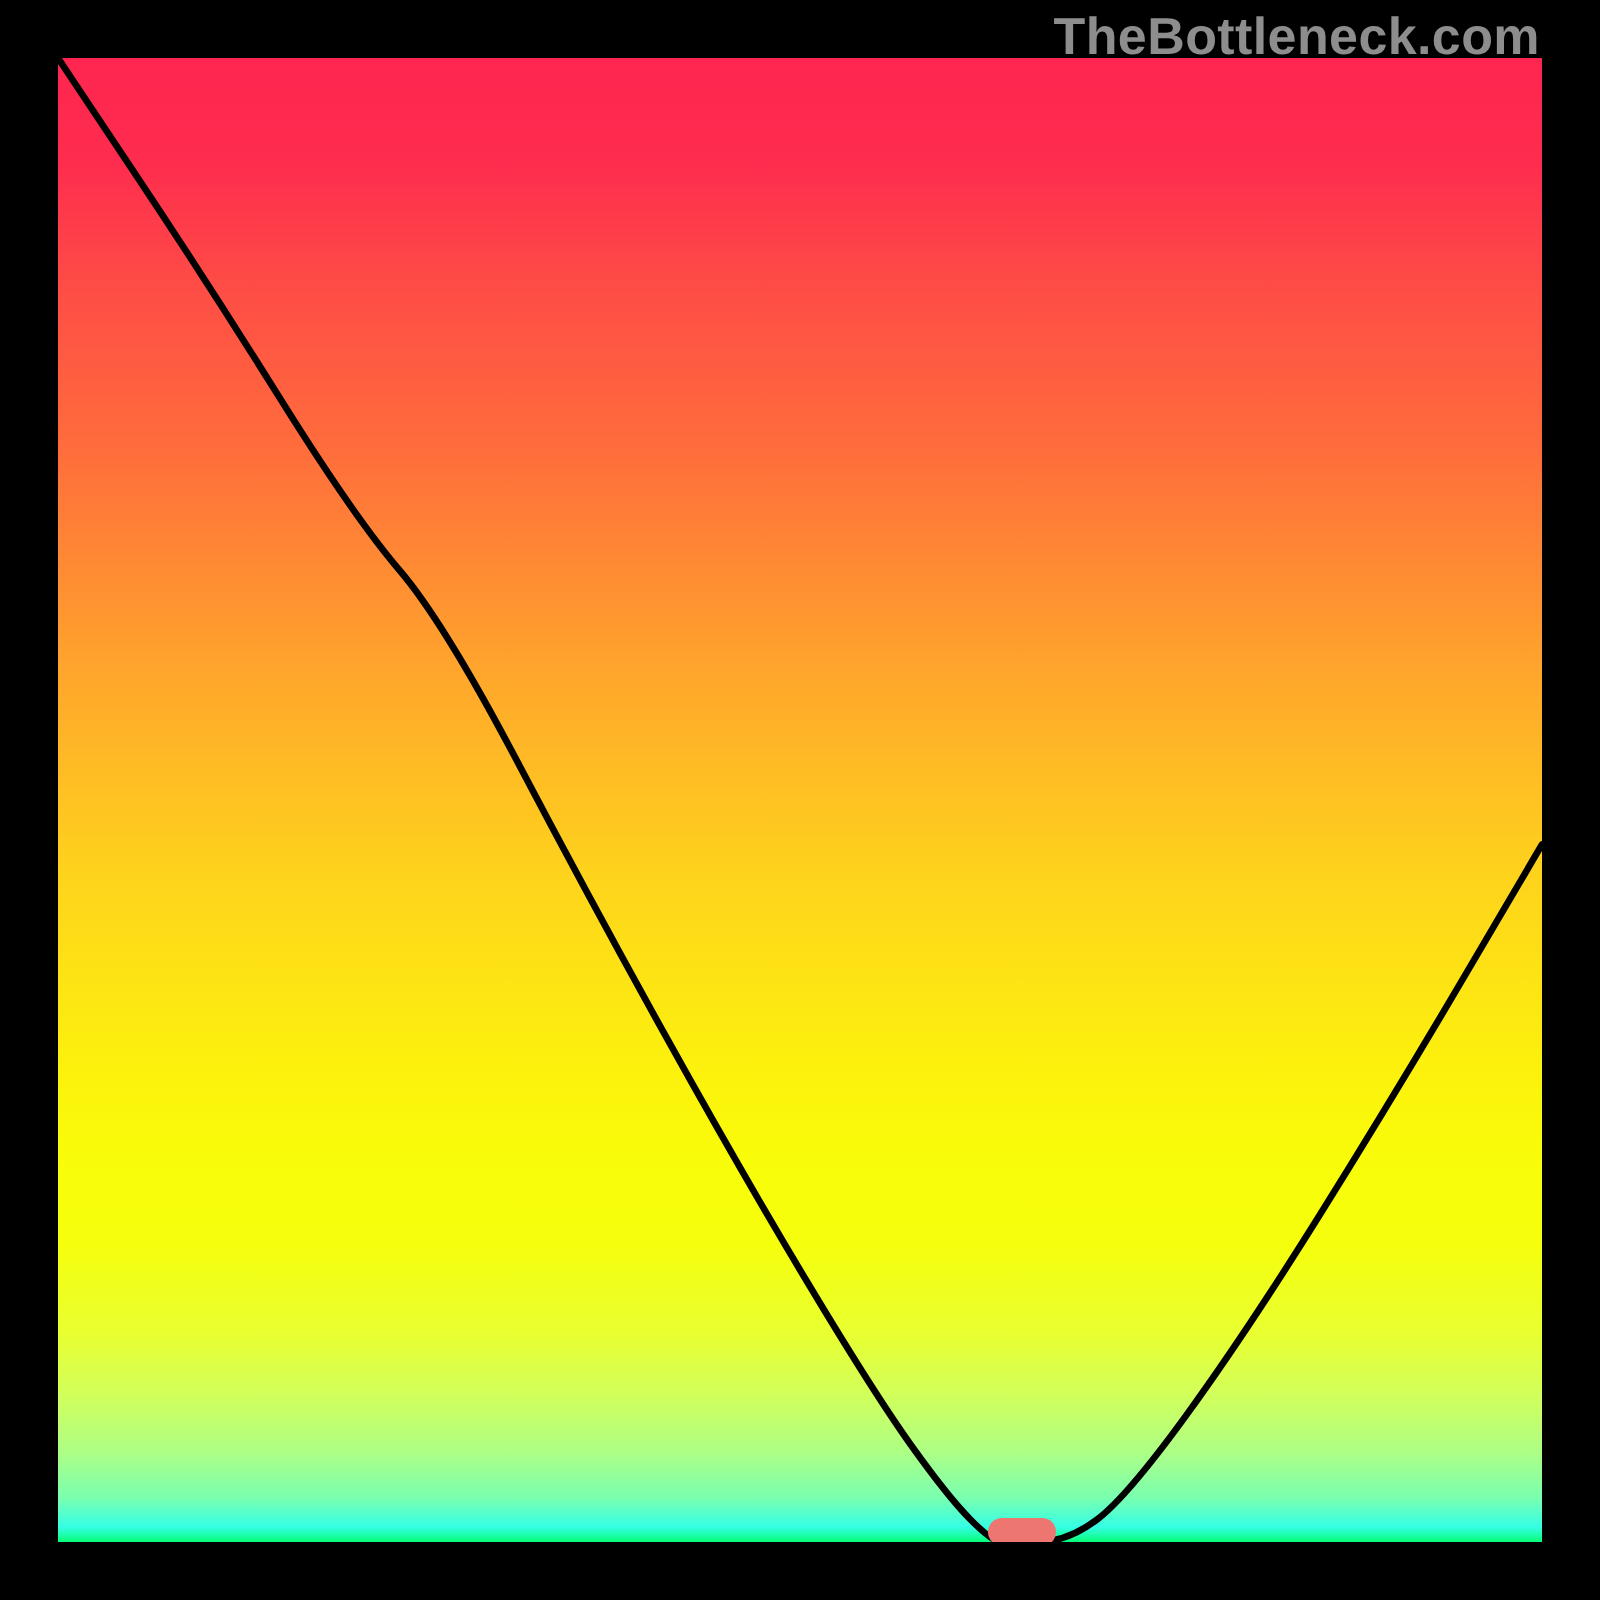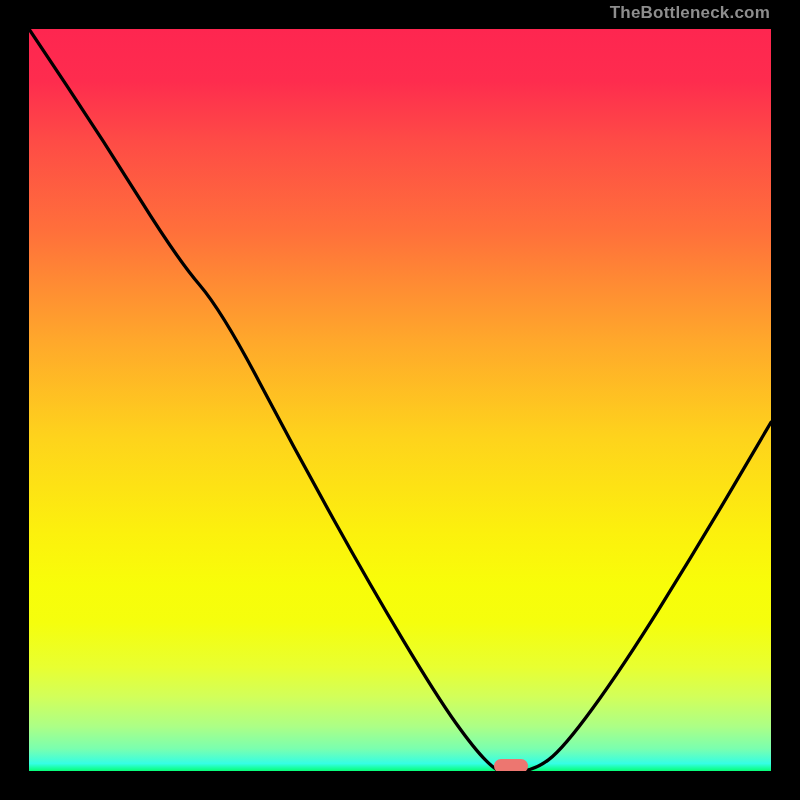--- a/index.html
+++ b/index.html
@@ -61,21 +61,21 @@
   .marker {
     position: absolute;
     background: #ed7670;
     border-radius: 7px;
   }
   .watermark {
     position: absolute;
     top: 3px;
     right: 30px;
     font-family: Arial, Helvetica, sans-serif;
-    font-size: 17px;
+    font-size: 26px;
     font-weight: 600;
     color: #8d8d8d;
     letter-spacing: 0.2px;
   }
 </style>
 </head>
 <body>
 
 <div class="frame">
 

